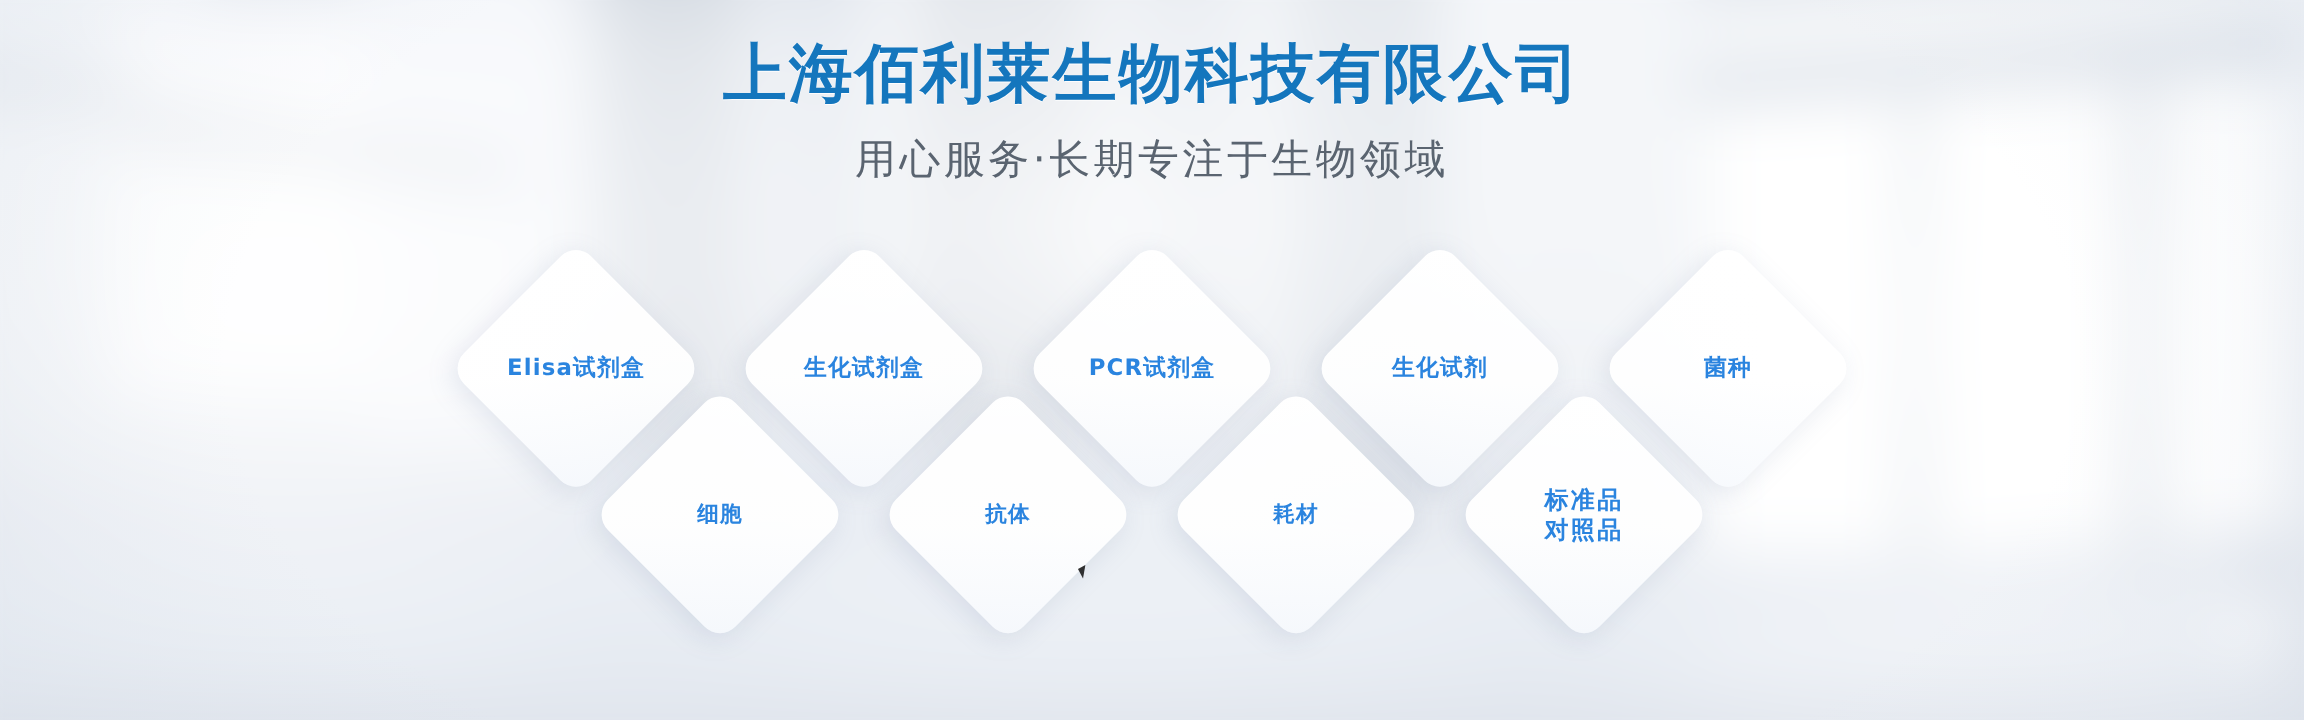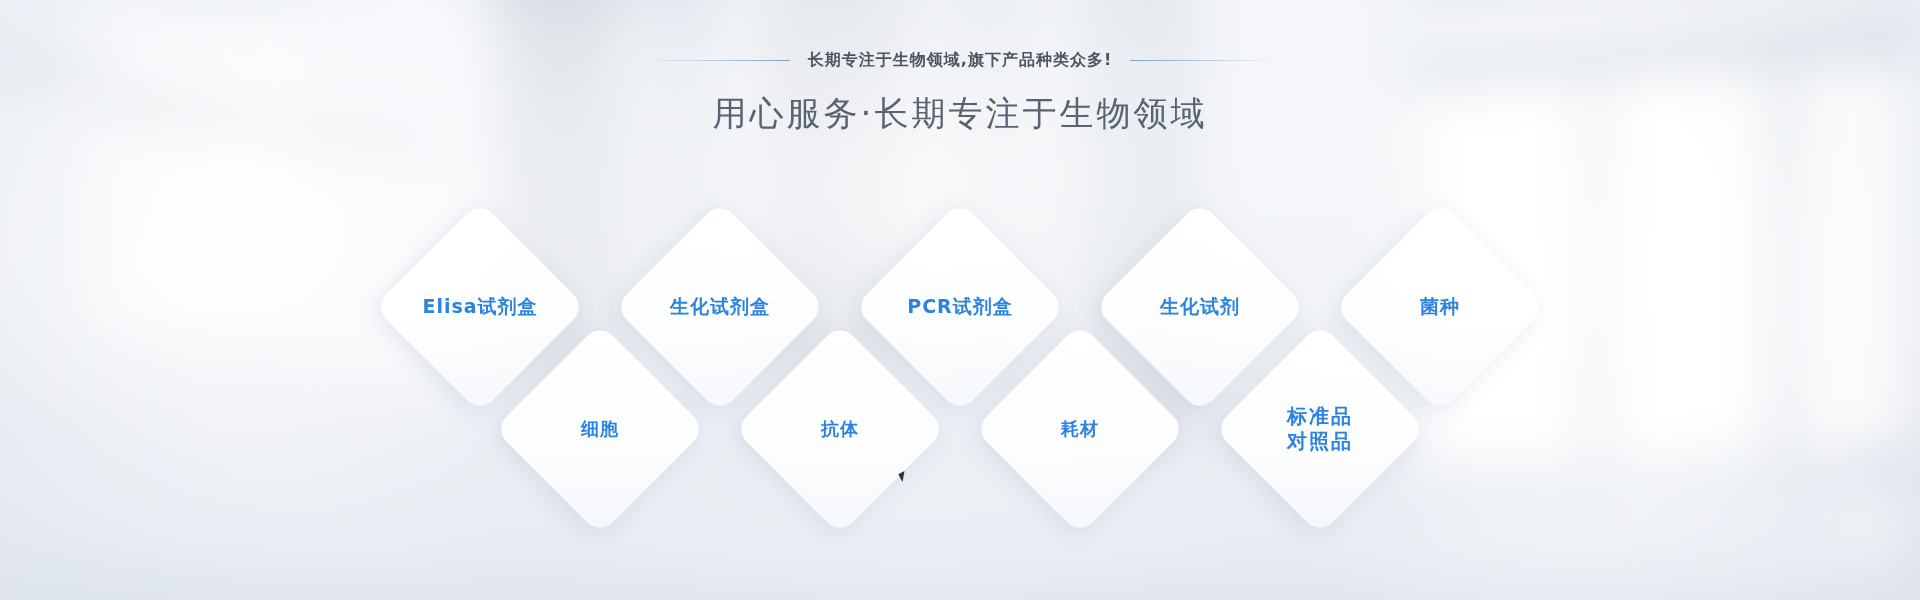--- a/index.html
+++ b/index.html
@@ -121,25 +121,21 @@
       <div class="b bar2"></div>
       <div class="b deskL"></div>
       <div class="b deskC"></div>
       <div class="b floor"></div>
       <div class="bg-wash"></div>
     </div>
     <div class="vignette"></div>
   </div>
 
   <div class="header">
-    <div class="sub-row">
-      <span class="sub-line"></span>
-      <span class="sub-text">长期专注于生物领域,旗下产品种类众多!</span>
-      <span class="sub-line right"></span>
-    </div>
+    <div class="company-title">上海佰利莱生物科技有限公司</div>
     <div class="tagline">用心服务·长期专注于生物领域</div>
   </div>
 
   <div class="diamonds">
     <div class="row-top">
       <div class="dia" style="left:405px">
         <span class="lbl">Elisa试剂盒</span>
       </div>
       <div class="dia" style="left:645px">
         <span class="lbl">生化试剂盒</span>

